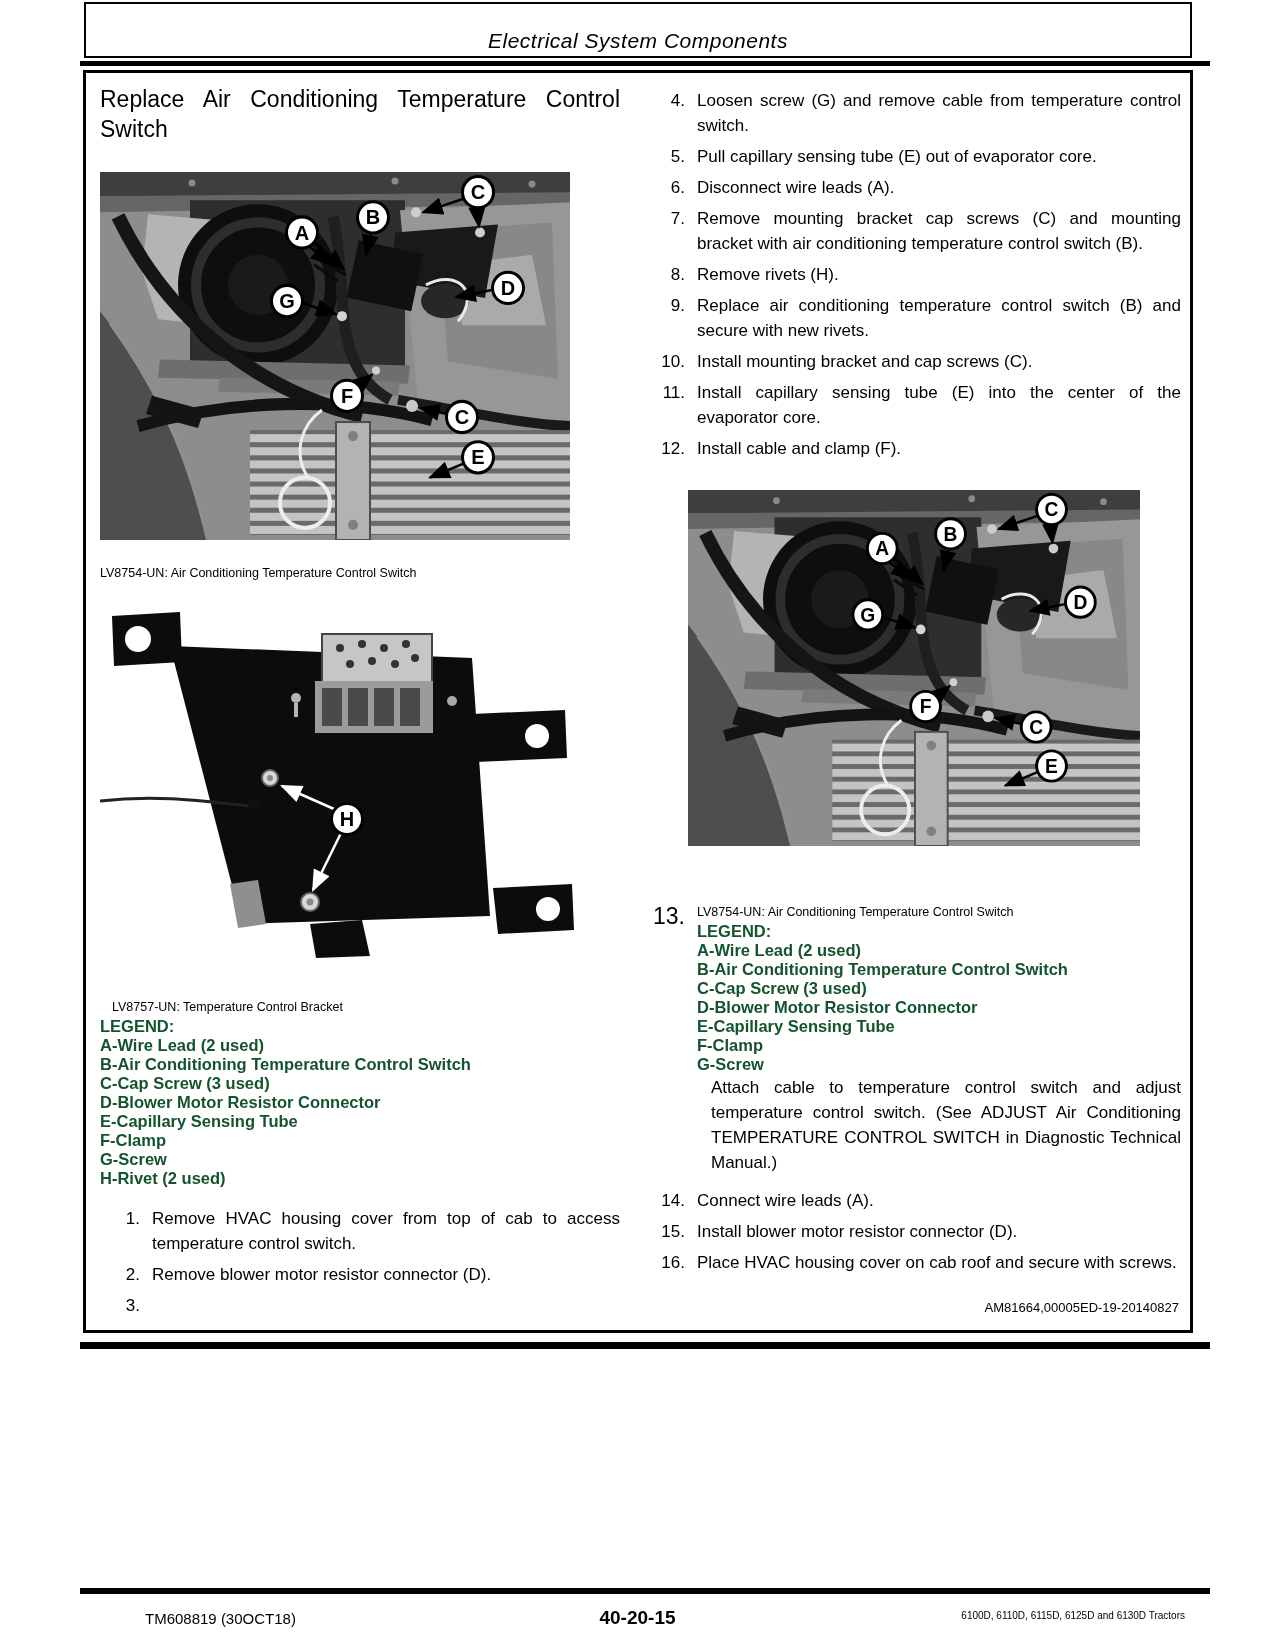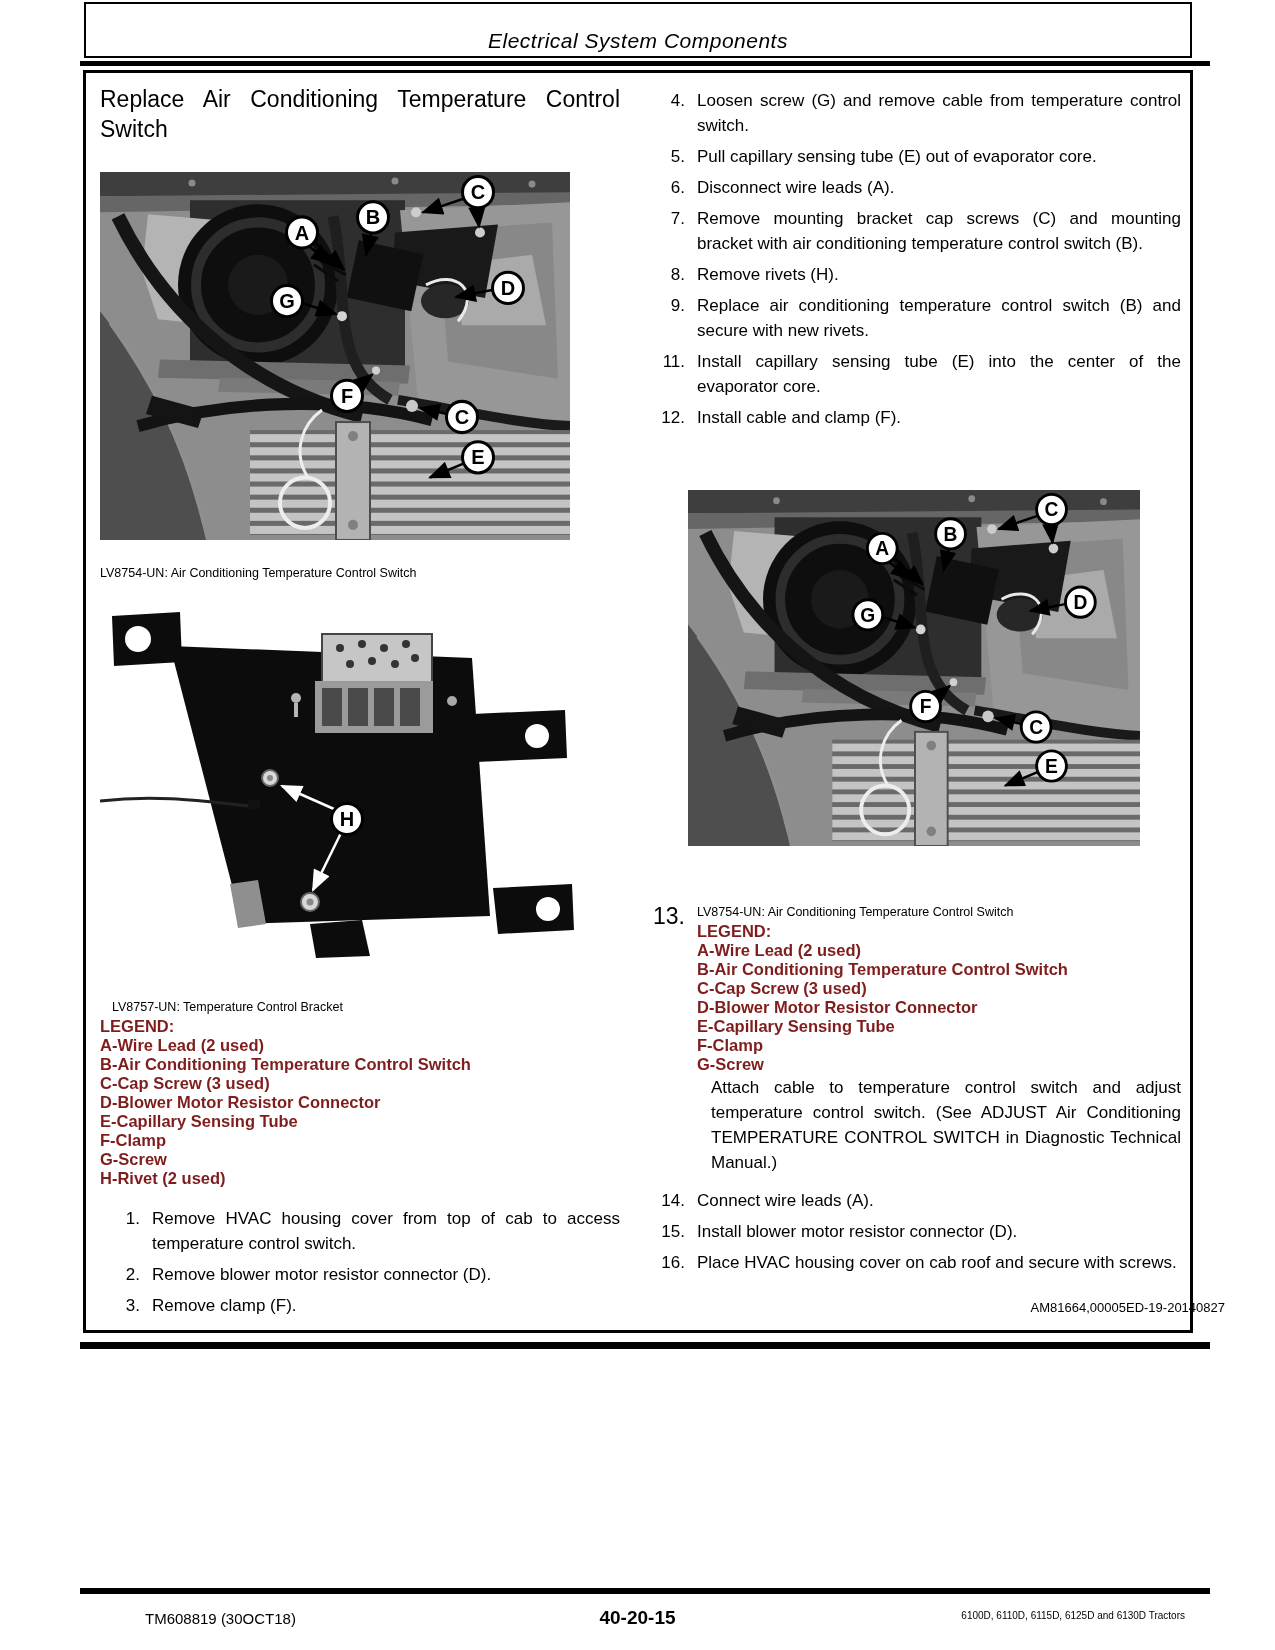--- a/index.html
+++ b/index.html
@@ -17,21 +17,21 @@
   .rule-top    { left:80px; top:61px;   width:1130px; height:5px; }
   .rule-bottom { left:80px; top:1342px; width:1130px; height:7px; }
   .rule-footer { left:80px; top:1588px; width:1130px; height:6px; }
 
   .main-box { left:83px; top:70px; width:1110px; height:1263px; border:3px solid #000; box-sizing:border-box; }
 
   .doc-title { left:100px; top:84px; width:520px; font-size:23px; font-weight:normal;
     line-height:30px; text-align:justify; }
   .caption { font-size:12.5px; color:#000; }
 
-  .legend { color:#7f1d1d; font-weight:bold; font-size:16.5px; line-height:19px; }
+  .legend { color:#14532d; font-weight:bold; font-size:16.5px; line-height:19px; }
   .legend .lg-line { white-space:nowrap; }
 
   .steps { font-size:17px; line-height:25px; }
   .step { display:flex; margin-bottom:6px; }
   .step .num { flex:none; width:40px; padding-right:12px; text-align:right; box-sizing:content-box; }
   .step .txt { flex:1; text-align:justify; }
 
   .step13-caption { font-size:12.5px; margin-top:2px; margin-bottom:3px; }
   .step13-para { font-size:17px; line-height:25px; text-align:justify; margin-top:1px;margin-left:14px; }
 
@@ -219,21 +219,20 @@
     <div class="step">
       <span class="num">1.</span>
       <span class="txt">Remove HVAC housing cover from top of cab to access temperature control switch.</span>
     </div>
     <div class="step">
       <span class="num">2.</span>
       <span class="txt">Remove blower motor resistor connector (D).</span>
     </div>
     <div class="step">
       <span class="num">3.</span>
-      <span class="txt">Remove clamp (F).</span>
     </div>
   </div>
 
   <div class="abs steps" style="left:645px; top:88px; width:536px;">
     <div class="step">
         <span class="num">4.</span>
         <span class="txt">Loosen screw (G) and remove cable from temperature control switch.</span>
       </div>
     <div class="step">
         <span class="num">5.</span>
@@ -247,20 +246,24 @@
         <span class="num">7.</span>
         <span class="txt">Remove mounting bracket cap screws (C) and mounting bracket with air conditioning temperature control switch (B).</span>
       </div>
     <div class="step">
         <span class="num">8.</span>
         <span class="txt">Remove rivets (H).</span>
       </div>
     <div class="step">
         <span class="num">9.</span>
         <span class="txt">Replace air conditioning temperature control switch (B) and secure with new rivets.</span>
+      </div>
+    <div class="step">
+        <span class="num">10.</span>
+        <span class="txt">Install mounting bracket and cap screws (C).</span>
       </div>
     <div class="step">
         <span class="num">11.</span>
         <span class="txt">Install capillary sensing tube (E) into the center of the evaporator core.</span>
       </div>
     <div class="step">
         <span class="num">12.</span>
         <span class="txt">Install cable and clamp (F).</span>
       </div>
   </div>
@@ -315,21 +318,21 @@
     <div class="step">
         <span class="num">15.</span>
         <span class="txt">Install blower motor resistor connector (D).</span>
       </div>
     <div class="step">
         <span class="num">16.</span>
         <span class="txt">Place HVAC housing cover on cab roof and secure with screws.</span>
       </div>
   </div>
 
-  <div class="abs doc-id" style="left:678px; top:1300px; width:547px;">AM81664,00005ED-19-20140827</div>
+  <div class="abs doc-id" style="left:632px; top:1300px; width:547px;">AM81664,00005ED-19-20140827</div>
 
   <div class="abs rule rule-bottom"></div>
   <div class="abs rule rule-footer"></div>
 
   <div class="abs footer-left">TM608819 (30OCT18)</div>
   <div class="abs footer-center">40-20-15</div>
   <div class="abs footer-right">6100D, 6110D, 6115D, 6125D and 6130D Tractors</div>
 
 </div>
 

